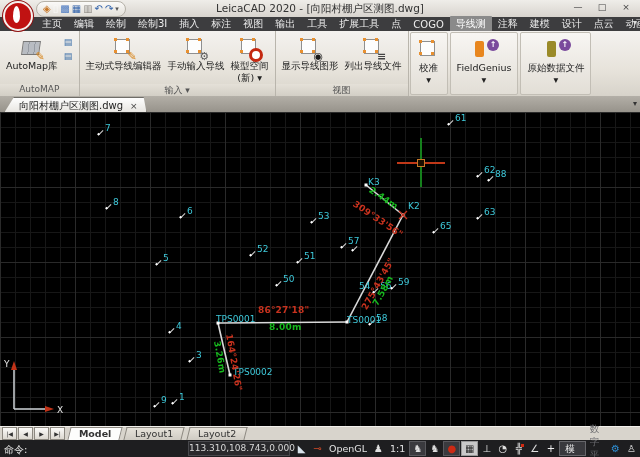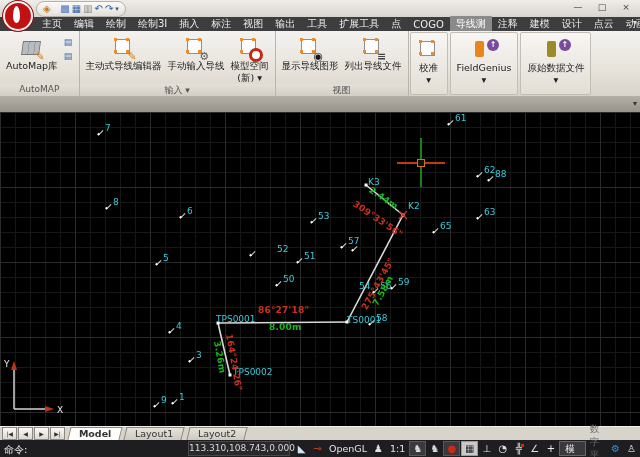--- a/index.html
+++ b/index.html
@@ -119,20 +119,21 @@
     <div id="qat">
         <span class="qat-ic" style="color: rgb(200, 120, 40);">◈</span>
         <span class="qat-ic" style="color: rgb(248, 248, 248);">▯</span>
         <span class="qat-ic" style="color: rgb(74, 120, 192);">▩</span>
         <span class="qat-ic" style="color: rgb(45, 95, 168);">▦</span>
         <span class="qat-ic" style="color: rgb(138, 134, 128);">▥</span>
         <span class="qat-ic" style="color: rgb(45, 95, 168);">↶</span>
         <span class="qat-ic" style="color: rgb(45, 95, 168);">↷</span>
         <span class="qat-ic" style="color: rgb(85, 85, 85); font-size: 7px;">▾</span>
       </div>
+    <div id="title">LeicaCAD 2020 - [向阳村棚户区测图.dwg]</div>
     <div id="winbtns">
         <span class="winbtn">—</span>
         <span class="winbtn">□</span>
         <span class="winbtn">×</span>
       </div>
   </div>
   <div id="logo"></div>
 
   <div id="menubar">
       <span class="menu-item">主页</span>
@@ -251,20 +252,21 @@
             <span class="iccirc">↑</span>
           </span>
           <span class="lbl">原始数据文件</span>
           <span class="lbl">▾</span>
         </div>
       </div>
     </div>
 
   <div id="doctabs">
     <div id="doct-ovf">▾</div>
+  <div class="doctab"><span>向阳村棚户区测图.dwg</span><span class="x">×</span></div>
     </div>
 
   <div id="canvas">
     <svg id="cv-svg" width="640" height="314">
         <line x1="218" y1="211" x2="347" y2="210" stroke="#d9d9d9" stroke-width="1.6"></line>
         <line x1="218" y1="211" x2="230" y2="263" stroke="#d9d9d9" stroke-width="1.6"></line>
         <line x1="347" y1="210" x2="403" y2="103" stroke="#d9d9d9" stroke-width="1.6"></line>
         <line x1="403" y1="103" x2="366" y2="73" stroke="#d9d9d9" stroke-width="1.6"></line>
         <rect x="216.5" y="209.5" width="3" height="3" fill="#ffffff"></rect>
         <rect x="345.5" y="208.5" width="3" height="3" fill="#ffffff"></rect>
@@ -286,21 +288,21 @@
     <div id="ch-v" class="ch" style="left: 420px; top: 26px; width: 2px; height: 49px; background: rgb(21, 128, 28);"></div>
     <div id="pickbox" style="left: 417px; top: 47px;"></div>
   <span class="pt" style="left: 105px; top: 12px;">7</span>
       <span class="mk" style="left: 98px; top: 20px;"></span>
       <span class="pt" style="left: 113px; top: 86px;">8</span>
       <span class="mk" style="left: 106px; top: 94px;"></span>
       <span class="pt" style="left: 187px; top: 95px;">6</span>
       <span class="mk" style="left: 180px; top: 103px;"></span>
       <span class="pt" style="left: 163px; top: 142px;">5</span>
       <span class="mk" style="left: 156px; top: 150px;"></span>
-      <span class="pt" style="left: 257px; top: 133px; margin-left: 20px;">52</span>
+      <span class="pt" style="left: 257px; top: 133px;">52</span>
       <span class="mk" style="left: 250px; top: 141px;"></span>
       <span class="pt" style="left: 304px; top: 140px;">51</span>
       <span class="mk" style="left: 297px; top: 148px;"></span>
       <span class="pt" style="left: 318px; top: 100px;">53</span>
       <span class="mk" style="left: 311px; top: 108px;"></span>
       <span class="pt" style="left: 283px; top: 163px;">50</span>
       <span class="mk" style="left: 276px; top: 171px;"></span>
       <span class="pt" style="left: 348px; top: 125px;">57</span>
       <span class="mk" style="left: 341px; top: 133px;"></span>
       <span class="pt" style="left: 359px; top: 128px; margin-top: 42px;">54</span>

